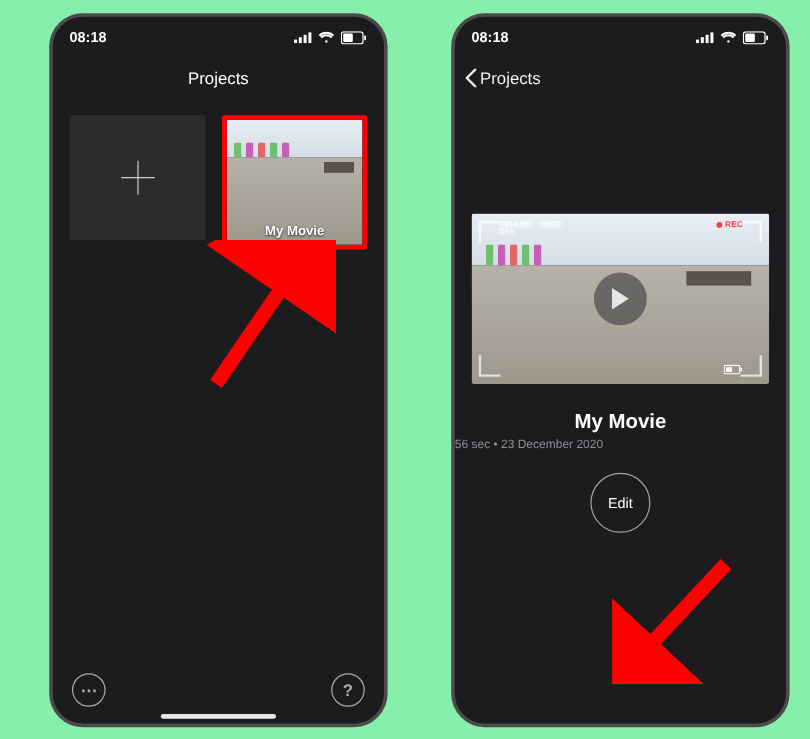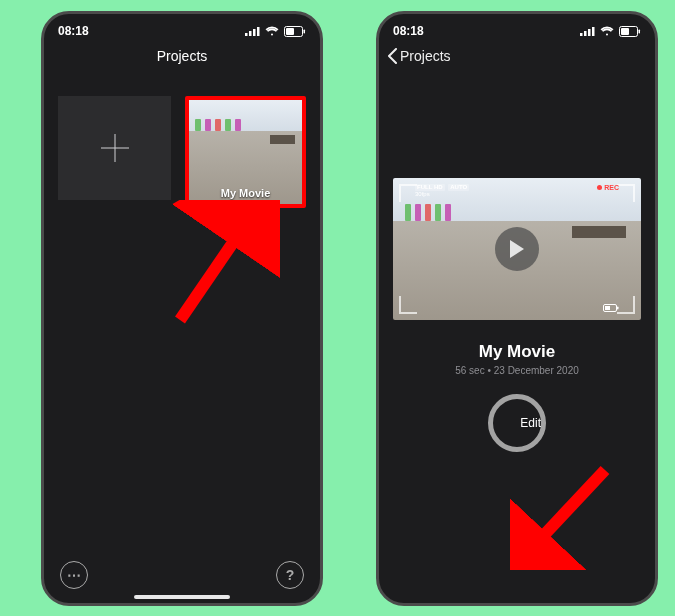--- a/index.html
+++ b/index.html
@@ -3,21 +3,21 @@
 <meta charset="utf-8">
 <style>
   html,body{margin:0;padding:0;background:#fff;font-family:-apple-system,Helvetica,Arial,sans-serif}
   .stage{width:675px;height:616px;position:relative;background:#86efac}
   .phone{position:absolute;top:11px;width:276px;height:589px;border:3px solid #4b4b4b;border-radius:28px;background:#1c1c1e;overflow:hidden}
   .phone.left{left:41px}
   .phone.right{left:376px}
   .statusbar{height:34px;display:flex;align-items:center;justify-content:space-between;padding:0 14px;color:#fff;font-size:12px;font-weight:600}
   .status-icons{display:flex;align-items:center;gap:5px}
   .status-icons svg{display:block}
-  .navbar{height:34px;position:relative;display:flex;justify-content:center}
+  .navbar{height:34px;position:relative;display:flex;align-items:center;justify-content:center}
   .navbar .title{color:#fff;font-size:14px;font-weight:400}
   .back{position:absolute;left:8px;display:flex;align-items:center;color:#eee;font-size:14px}
   .back svg{margin-right:2px}
   .content{position:relative;height:calc(100% - 68px)}
   
   .grid{display:flex;gap:14px;padding:14px}
   .tile{width:115px;height:104px;position:relative}
   .tile.add{background:#2c2c2e;display:flex;align-items:center;justify-content:center}
   .tile.add svg{display:block}
   .tile.project{border:4px solid #ff0000;border-radius:2px;overflow:hidden}
@@ -36,22 +36,22 @@
   .corner.tl{top:6px;left:6px;border-right:none;border-bottom:none}
   .corner.tr{top:6px;right:6px;border-left:none;border-bottom:none}
   .corner.bl{bottom:6px;left:6px;border-right:none;border-top:none}
   .corner.br{bottom:6px;right:6px;border-left:none;border-top:none}
   .hud-tl{position:absolute;top:6px;left:22px;color:#fff;font-size:6px;line-height:1.2}
   .hud-tl .fhd{display:inline-block;padding:0 2px;background:rgba(255,255,255,.25);border-radius:1px;font-weight:600}
   .hud-tr{position:absolute;top:6px;right:22px;color:#ff4040;font-size:7px;font-weight:700;display:flex;align-items:center;gap:2px}
   .hud-tr::before{content:"";width:5px;height:5px;background:#ff4040;border-radius:50%}
   .hud-br{position:absolute;bottom:6px;right:22px;color:#fff;font-size:8px}
   .proj-title{text-align:center;color:#fff;font-size:17px;font-weight:600;margin-top:22px}
-  .proj-sub{text-align:center;color:#8e8e93;font-size:10px;margin-top:3px}
-  .edit-btn{width:48px;height:48px;border:5px solid #a3a3a3;border-radius:50%;margin:18px auto 0;display:flex;align-items:center;justify-content:flex-end;color:#fff;font-size:12px}
+  .proj-sub{color:#8e8e93;font-size:10px;margin-top:3px}
+  .edit-btn{width:48px;height:48px;border:1px solid #a3a3a3;border-radius:50%;margin:18px auto 0;display:flex;align-items:center;justify-content:center;color:#fff;font-size:12px}
   
   .bottombar{position:absolute;bottom:0;left:0;right:0;height:56px;display:flex;align-items:center}
   .left .bottombar{justify-content:space-between;padding:0 16px}
   .circ{width:26px;height:26px;border:1.3px solid #aaa;border-radius:50%;display:flex;align-items:center;justify-content:center;color:#aaa;font-size:14px;font-weight:700}
   .home-ind{position:absolute;bottom:4px;left:50%;transform:translateX(-50%);width:96px;height:4px;background:#fff;border-radius:3px;opacity:.9}
   
   .arrow{position:absolute;pointer-events:none}
 </style>
 </head>
 <body>

